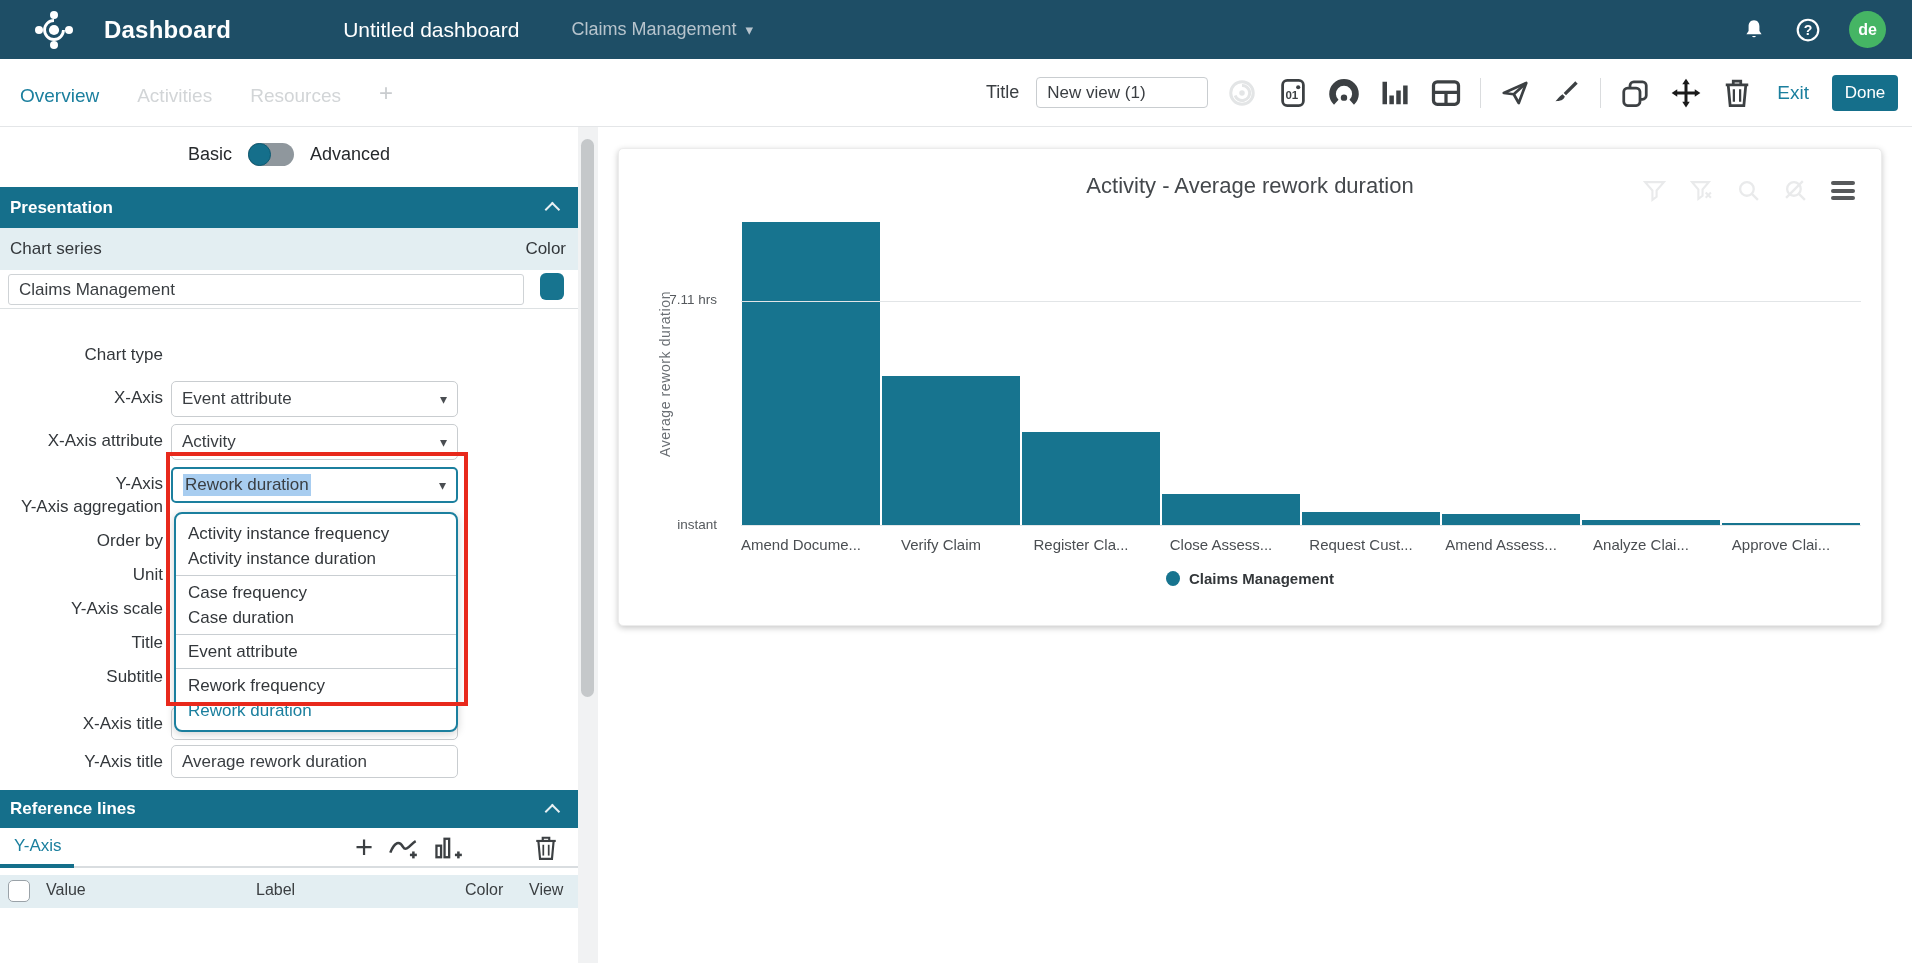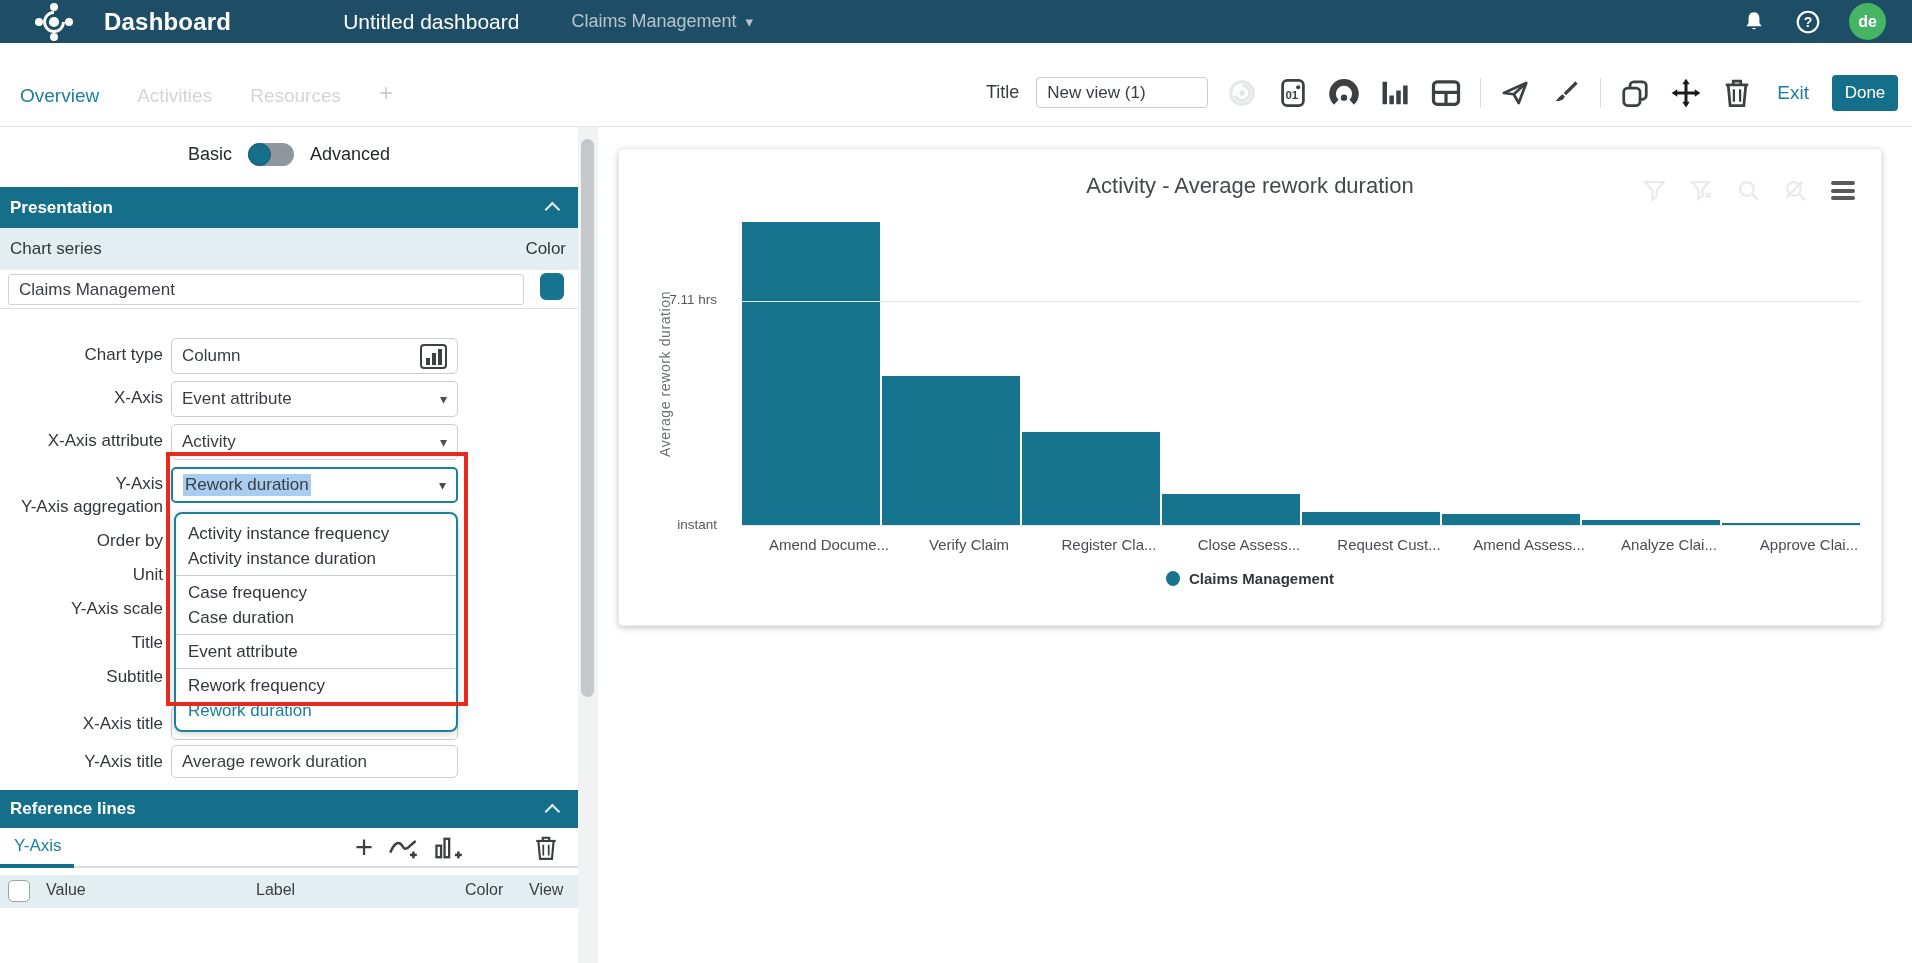--- a/index.html
+++ b/index.html
@@ -1,21 +1,21 @@
 <!DOCTYPE html>
 <html style="--header-bg: #1e4e66; --accent: #156f8b; --link: #1b7f9e; --bar: #17748f; --red: #e8291c; --sel: #a8cdf0; --avatar: #45b564; --rowbg: #e3eef2;"><head>
 <meta charset="utf-8">
 <style>
   * { margin:0; padding:0; box-sizing:border-box; }
   html,body { width:1912px; height:963px; overflow:hidden; background:#fff;
     font-family:"Liberation Sans","DejaVu Sans",sans-serif; color:#3a3e42; }
   body { position:relative; }
 
   
-  .app-header { position:absolute; left:0; top:0; width:1912px; height:43px;
+  .app-header { position:absolute; left:0; top:0; width:1912px; height:59px;
     background:var(--header-bg,#1e4e66); display:flex; align-items:center; }
   .logo { margin-left:34px; width:40px; height:40px; flex:0 0 auto; cursor:pointer; }
   .app-title { margin-left:30px; font-size:24px; font-weight:bold; color:#fff; letter-spacing:.2px; }
   .dash-name { margin-left:112px; font-size:21px; color:#fff; }
   .log-selector { margin-left:52px; display:flex; align-items:center; gap:9px; cursor:pointer; }
   .log-selector .txt { font-size:18px; color:#b7c4cd; }
   .log-selector .caret { color:#b7c4cd; font-size:15px; }
   .header-right { margin-left:auto; display:flex; align-items:center; gap:28px; padding-right:26px; }
   .hicon { width:26px; height:26px; cursor:pointer; }
   .avatar { width:37px; height:37px; border-radius:50%; background:var(--avatar,#45b564);
@@ -110,21 +110,21 @@
   .hamburger { width:24px; height:19px; display:flex; flex-direction:column; justify-content:space-between; cursor:pointer; }
   .hamburger i { display:block; height:4px; border-radius:2px; background:#57595b; }
   .ytitle { position:absolute; left:46px; top:225px; transform:translate(-50%,-50%) rotate(-90deg);
     font-size:14px; color:#6a6f74; letter-spacing:.6px; white-space:nowrap; }
   .plot { position:absolute; left:122px; top:74px; width:1120px; height:303px;
     border-bottom:1px solid #e4e7e9; display:flex; align-items:flex-end; }
   .gridline { position:absolute; left:0; width:100%; height:1px; background:#e2e5e7; }
   .slot { width:140px; height:100%; display:flex; align-items:flex-end; justify-content:center; }
   .bar { width:138px; background:var(--bar,#17748f); cursor:pointer; }
   .ytick { position:absolute; width:98px; text-align:right; font-size:13.5px; color:#55595d; }
-  .xlabels { position:absolute; left:140px; top:387px; width:1120px; display:flex; }
+  .xlabels { position:absolute; left:112px; top:387px; width:1120px; display:flex; }
   .xlabel { width:140px; text-align:center; font-size:15px; color:#4a4e52; white-space:nowrap; overflow:hidden; }
   .legend { position:absolute; left:0; top:421px; width:100%; display:flex; justify-content:center;
     align-items:center; gap:9px; cursor:pointer; }
   .legend-dot { width:14px; height:15px; border-radius:50%; background:var(--bar,#17748f); }
   .legend-text { font-size:15px; font-weight:bold; color:#33373a; }
 
   svg { display:block; }
 </style>
 </head>
 <body>
@@ -264,28 +264,20 @@
 
   <div class="series-row">
     <span>Chart series</span>
     <span class="color-lbl">Color</span>
   </div>
   <input class="series-input" value="Claims Management" style="">
   <div class="series-swatch"></div>
   <div class="panel-divider"></div>
 
   <span class="form-label" style="top:218px;">Chart type</span>
-  <div class="form-input" style="top:211px;">
-    <span>Column</span>
-    <span class="chart-type-icon">
-      <i style="height:7px"></i>
-        <i style="height:12px"></i>
-        <i style="height:16px"></i>
-    </span>
-  </div>
 
   <span class="form-label" style="top:261px;">X-Axis</span>
   <div class="form-select" style="top:254px;">
     <span>Event attribute</span>
     <span class="caret">▾</span>
   </div>
 
   <span class="form-label" style="top:304px;">X-Axis attribute</span>
   <div class="form-select" style="top:297px;">
     <span>Activity</span>

